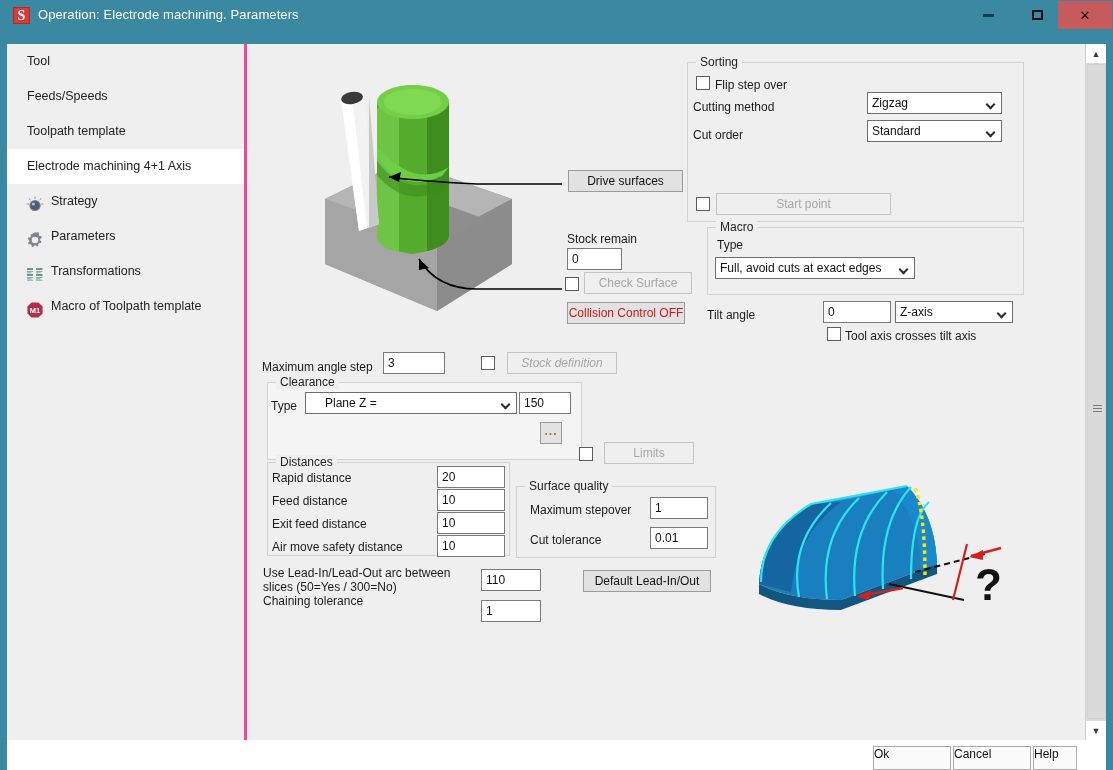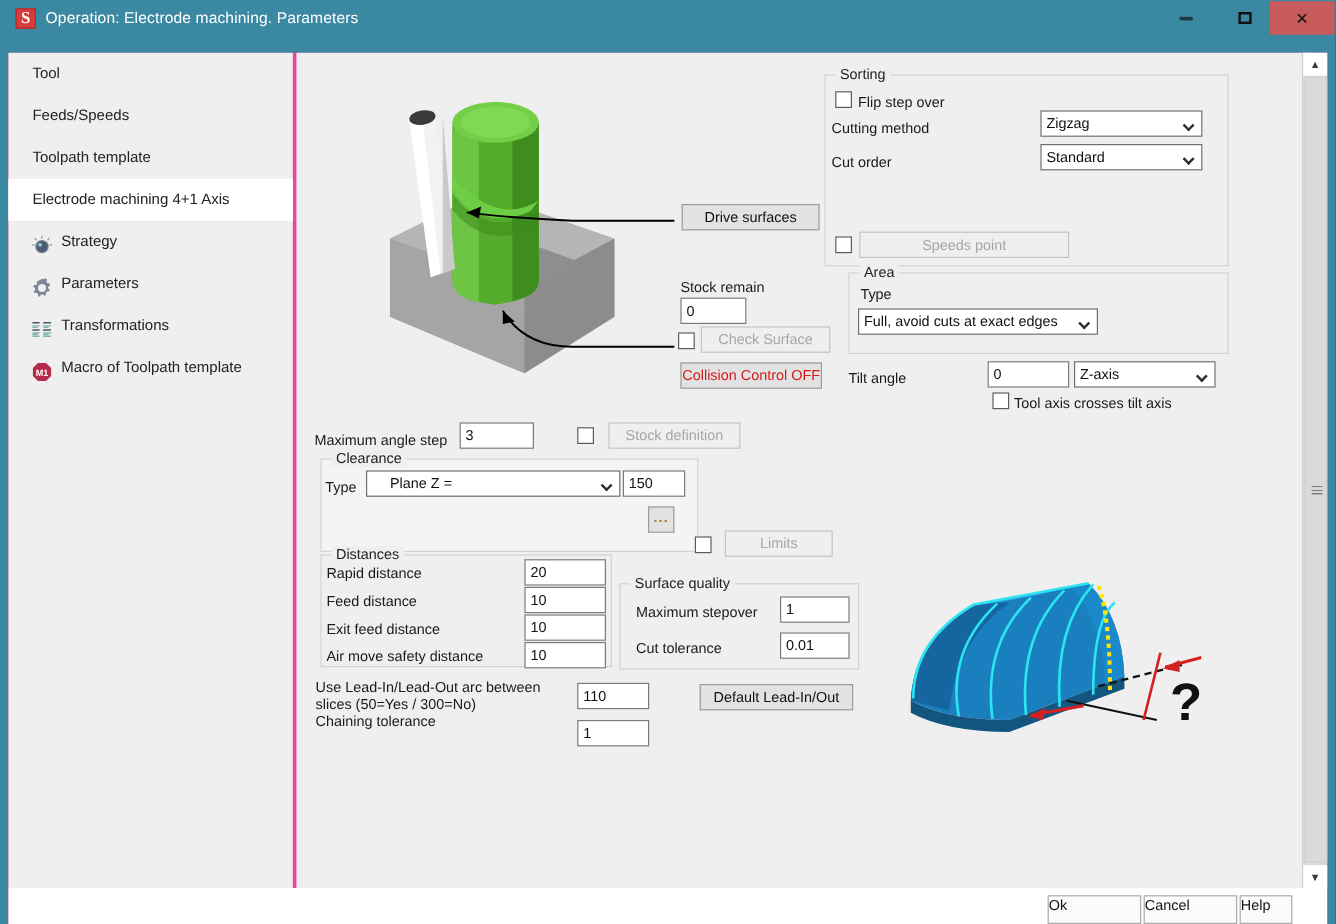--- a/index.html
+++ b/index.html
@@ -411,39 +411,39 @@
       <div class="chk" style="left:449px; top:32px;"></div>
       <div class="lbl" style="left:468px; top:34px;">Flip step over</div>
 
       <div class="lbl" style="left:446px; top:56px;">Cutting method</div>
       <div class="combo" style="left:620px; top:48px; width:135px;">Zigzag</div>
 
       <div class="lbl" style="left:446px; top:84px;">Cut order</div>
       <div class="combo" style="left:620px; top:76px; width:135px;">Standard</div>
 
       <div class="chk" style="left:449px; top:153px;"></div>
-      <div class="btn disabled" style="left:469px; top:149px; width:175px;">Speeds point</div>
+      <div class="btn disabled" style="left:469px; top:149px; width:175px;">Start point</div>
 
       <div class="group" style="left:460px; top:183px; width:317px; height:68px;">
-        <span class="glegend">Area</span>
+        <span class="glegend">Macro</span>
       </div>
       <div class="lbl" style="left:470px; top:194px;">Type</div>
       <div class="combo" style="left:468px; top:213px; width:200px;">Full, avoid cuts at exact edges</div>
 
       <div class="lbl" style="left:460px; top:264px;">Tilt angle</div>
       <div class="txt" style="left:576px; top:257px; width:68px;">0</div>
       <div class="combo" style="left:648px; top:257px; width:118px;">Z-axis</div>
 
       <div class="chk" style="left:580px; top:283px;"></div>
       <div class="lbl" style="left:598px; top:285px;">Tool axis crosses tilt axis</div>
 
       <div class="lbl" style="left:15px; top:316px;">Maximum angle step</div>
       <div class="txt" style="left:136px; top:308px; width:62px;">3</div>
       <div class="chk" style="left:234px; top:312px;"></div>
-      <div class="btn disabled" style="left:260px; top:308px; width:110px;">Stock definition</div>
+      <div class="btn disabled" style="left:260px; top:308px; width:110px;font-style:italic;">Stock definition</div>
 
       <div class="group" style="left:20px; top:338px; width:315px; height:78px; background:#f4f4f4;">
         <span class="glegend" style="background:#efefef;">Clearance</span>
       </div>
       <div class="lbl" style="left:24px; top:355px;">Type</div>
       <div class="combo" style="left:58px; top:348px; width:212px;padding-left:19px;">Plane Z =</div>
       <div class="txt" style="left:272px; top:348px; width:52px;">150</div>
       <div class="btn dots" style="left:293px; top:378px;">...</div>
 
       <div class="chk" style="left:332px; top:403px;"></div>

